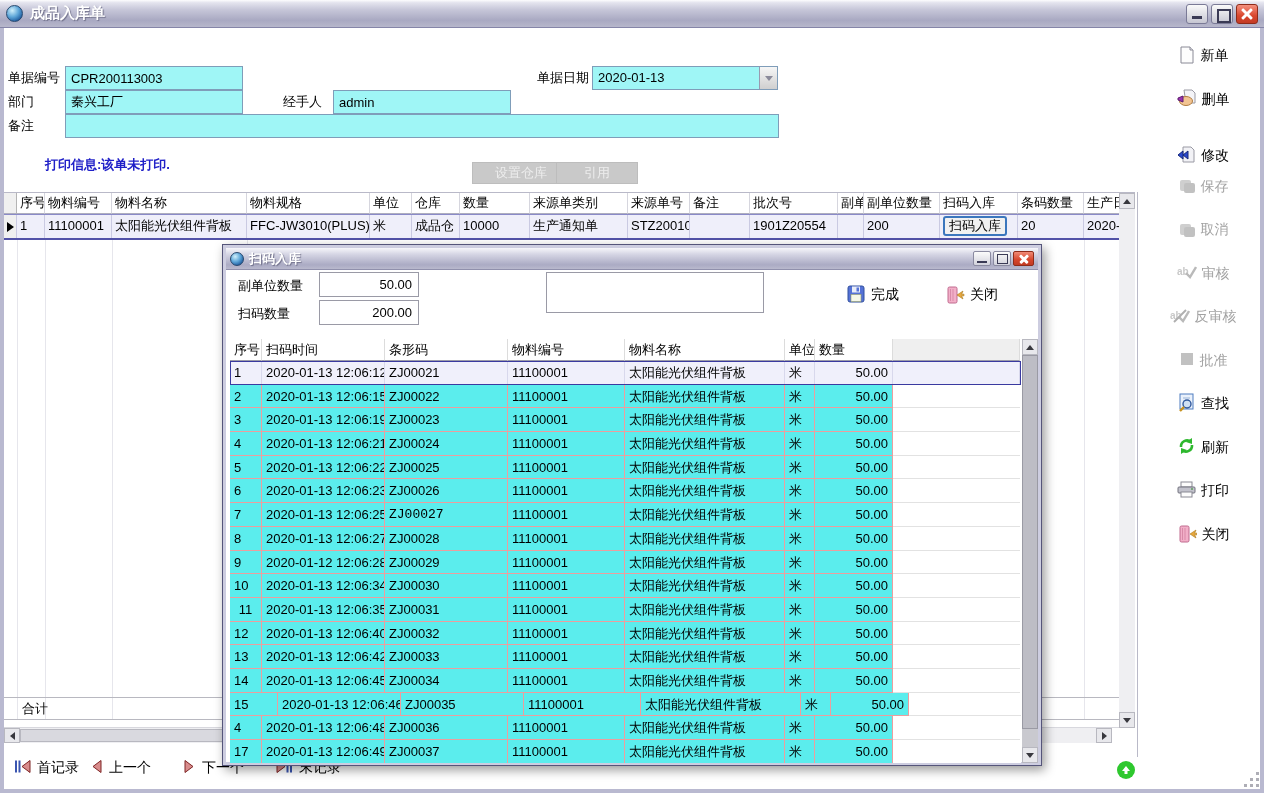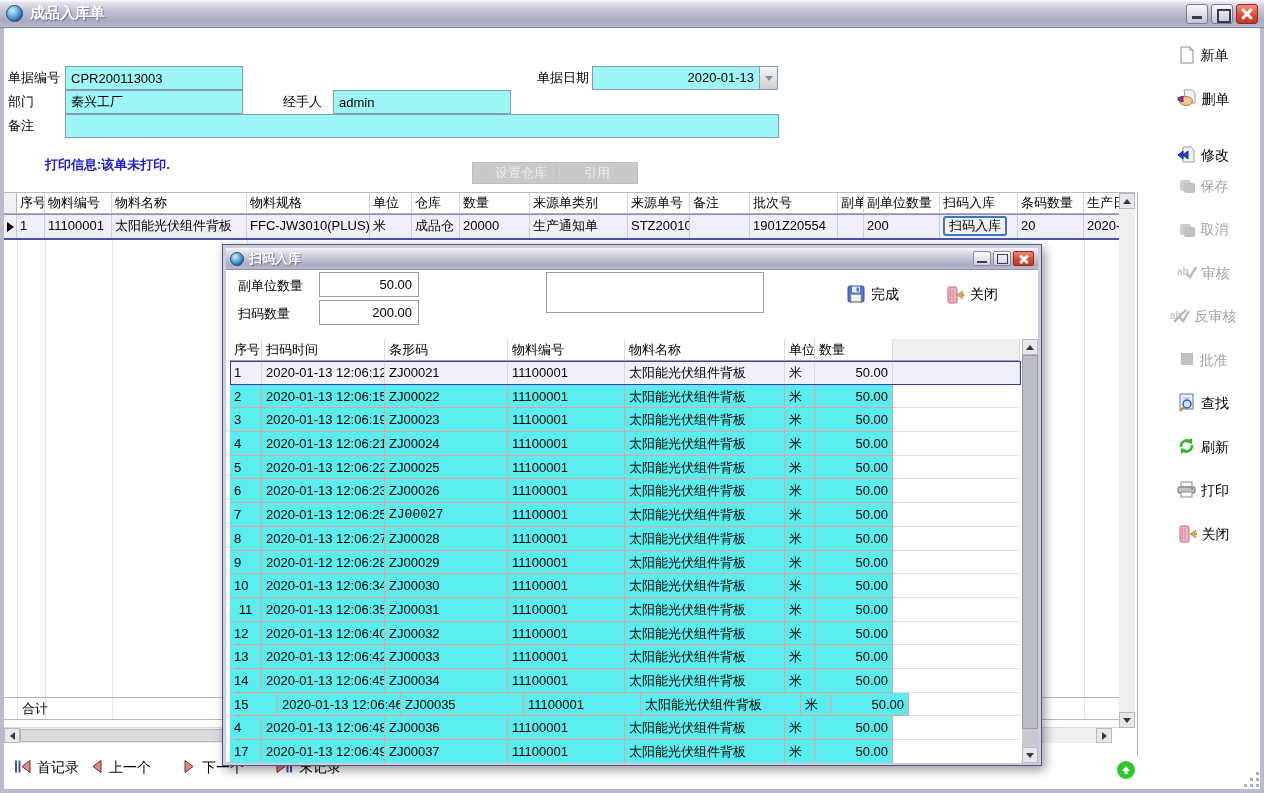--- a/index.html
+++ b/index.html
@@ -114,21 +114,21 @@
     <div class="wbtn glyph-min"></div>
     <div class="wbtn glyph-max"></div>
     <div class="wbtn close glyph-x"></div>
   </div>
 </div>
 <div class="abs frame"></div>
 
 <div class="abs flabel" style="left:8px;top:66px;">单据编号</div>
 <input class="abs field" style="left: 65px; top: 66px; width: 178px;" readonly="" value="CPR200113003">
 <div class="abs flabel" style="left:537px;top:66px;">单据日期</div>
-<div class="abs" style="left:592px;top:66px;width:186px;height:24px;background:#9FF6F6;border:1px solid #7F9DB9;display:flex;text-align:right;">
+<div class="abs" style="left:592px;top:66px;width:186px;height:24px;background:#9FF6F6;border:1px solid #7F9DB9;display:flex;">
   <div style="flex:1;line-height:22px;padding:0 5px;">2020-01-13</div>
   <div class="combo-arrow">
       <div class="tri-dn"></div>
     </div>
 </div>
 <div class="abs flabel" style="left:8px;top:90px;">部门</div>
 <input class="abs field" style="left: 65px; top: 90px; width: 178px;" readonly="" value="秦兴工厂">
 <div class="abs flabel" style="left:283px;top:90px;">经手人</div>
 <input class="abs field" style="left: 333px; top: 90px; width: 178px;" readonly="" value="admin">
 <div class="abs flabel" style="left:8px;top:114px;">备注</div>
@@ -161,21 +161,21 @@
     <div class="mg-row mg-datarow" id="mg-row">
         <div class="mg-cell sel-cell" style="width: 13px;">
           <div class="row-marker"></div>
         </div>
         <div class="mg-cell" style="width: 28px;">1</div>
         <div class="mg-cell" style="width: 67px;">11100001</div>
         <div class="mg-cell" style="width: 135px;">太阳能光伏组件背板</div>
         <div class="mg-cell" style="width: 123px;">FFC-JW3010(PLUS)</div>
         <div class="mg-cell" style="width: 42px;">米</div>
         <div class="mg-cell" style="width: 48px;">成品仓</div>
-        <div class="mg-cell" style="width: 70px;">20000</div>
+        <div class="mg-cell" style="width: 70px;">10000</div>
         <div class="mg-cell" style="width: 98px;">生产通知单</div>
         <div class="mg-cell" style="width: 62px;">STZ2001060</div>
         <div class="mg-cell" style="width: 60px;"></div>
         <div class="mg-cell" style="width: 88px;">1901Z20554</div>
         <div class="mg-cell" style="width: 26px;"></div>
         <div class="mg-cell" style="width: 76px;">200</div>
         <div class="mg-cell" style="width: 78px;"><span class="scanbtn">扫码入库</span></div>
         <div class="mg-cell" style="width: 66px;">20</div>
         <div class="mg-cell" style="width: 60px;">2020-01</div>
       </div>

